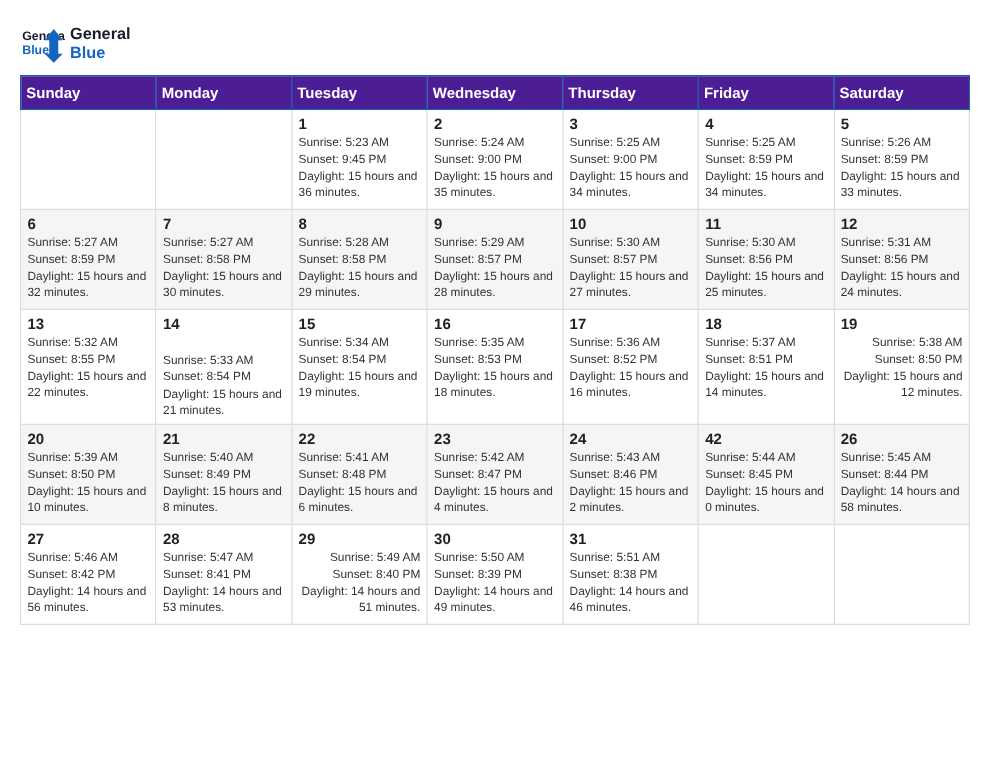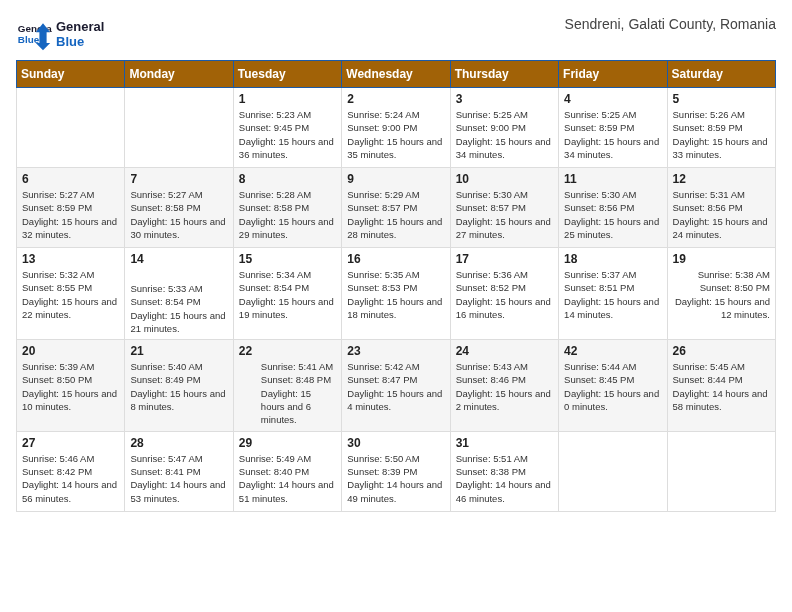--- a/index.html
+++ b/index.html
@@ -36,21 +36,21 @@
     .location-title {
       font-size: 14px;
       color: #444;
     }
     .calendar {
       width: 100%;
       border-collapse: collapse;
       border: 1px solid #ccc;
     }
     .calendar th {
-      background-color: #a16207;
+      background-color: #4c1d95;
       color: #fff;
       font-size: 12px;
       font-weight: bold;
       padding: 6px 4px;
       text-align: left;
       border: 1px solid #1a5aa8;
     }
     .calendar td {
       vertical-align: top;
       padding: 4px 5px;
@@ -91,21 +91,20 @@
       <text x="2" y="18" font-size="11" font-weight="bold" fill="#1a1a2e">General</text>
       <text x="2" y="30" font-size="11" font-weight="bold" fill="#1565c0">Blue</text>
       <polygon points="30,8 38,18 34,18 34,30 38,30 30,38 22,30 26,30 26,18 22,18" fill="#1565c0"></polygon>
     </svg>
     <div>
       <div style="font-size:13px;font-weight:bold;color:#1a1a2e;">General</div>
       <div style="font-size:13px;font-weight:bold;color:#1565c0;">Blue</div>
     </div>
   </div>
   <div class="title-area">
-    <div class="location-title">Sendreni, Galati County, Romania</div>
   </div>
 </div>
 
 <table class="calendar">
   <thead>
     <tr>
     <th>Sunday</th>
         <th>Monday</th>
         <th>Tuesday</th>
         <th>Wednesday</th>
@@ -245,21 +244,21 @@
 Daylight: 15 hours and 10 minutes.</div>
         </td>
         <td>
           <span class="day-num">21</span>
           <div class="day-info" style="white-space: pre-line;">Sunrise: 5:40 AM
 Sunset: 8:49 PM
 Daylight: 15 hours and 8 minutes.</div>
         </td>
         <td>
           <span class="day-num">22</span>
-          <div class="day-info" style="white-space: pre-line; margin-left: 22px;">Sunrise: 5:41 AM
+          <div class="day-info" style="white-space: pre-line;">Sunrise: 5:41 AM
 Sunset: 8:48 PM
 Daylight: 15 hours and 6 minutes.</div>
         </td>
         <td>
           <span class="day-num">23</span>
           <div class="day-info" style="white-space: pre-line;">Sunrise: 5:42 AM
 Sunset: 8:47 PM
 Daylight: 15 hours and 4 minutes.</div>
         </td>
         <td>
@@ -289,21 +288,21 @@
 Daylight: 14 hours and 56 minutes.</div>
         </td>
         <td>
           <span class="day-num">28</span>
           <div class="day-info" style="white-space: pre-line;">Sunrise: 5:47 AM
 Sunset: 8:41 PM
 Daylight: 14 hours and 53 minutes.</div>
         </td>
         <td>
           <span class="day-num">29</span>
-          <div class="day-info" style="white-space: pre-line;">Sunrise: 5:49 AM
+          <div class="day-info" style="white-space: pre-line; text-align: right;">Sunrise: 5:49 AM
 Sunset: 8:40 PM
 Daylight: 14 hours and 51 minutes.</div>
         </td>
         <td>
           <span class="day-num">30</span>
           <div class="day-info" style="white-space: pre-line;">Sunrise: 5:50 AM
 Sunset: 8:39 PM
 Daylight: 14 hours and 49 minutes.</div>
         </td>
         <td>

